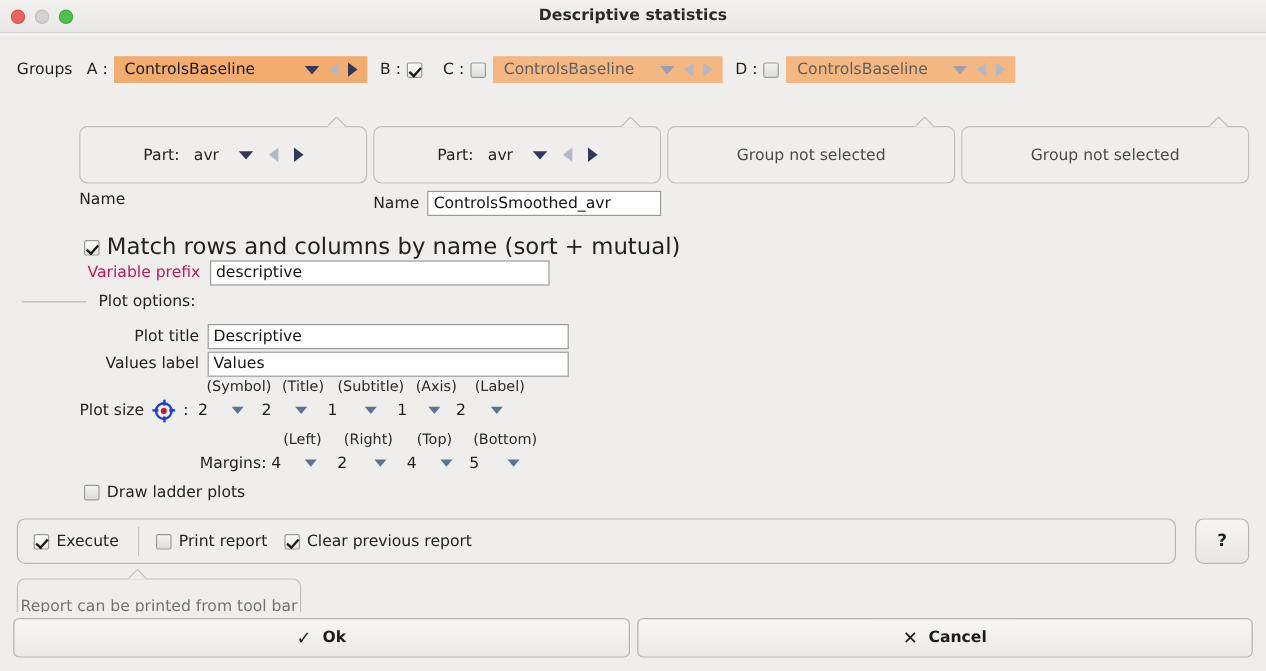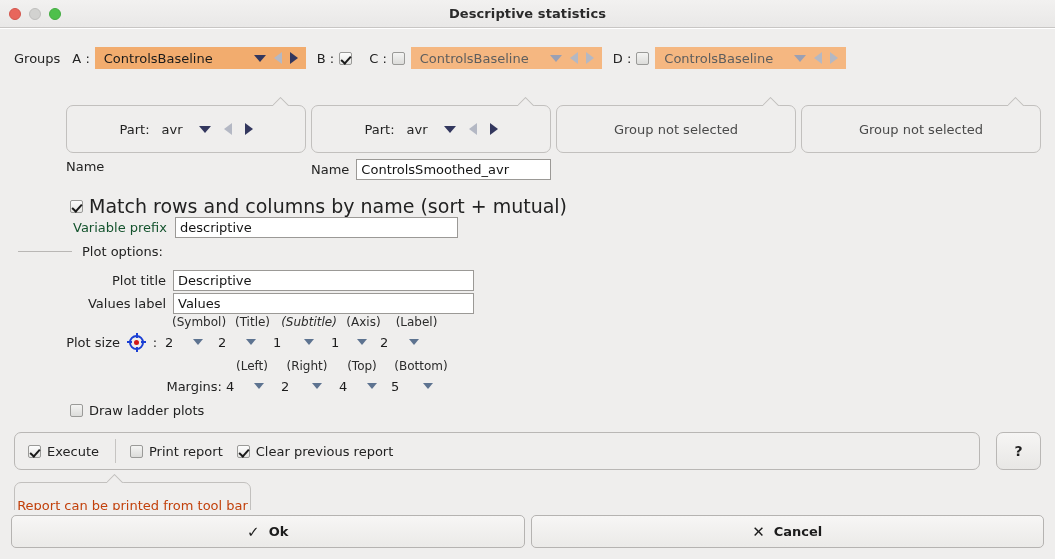--- a/index.html
+++ b/index.html
@@ -188,21 +188,21 @@
 
   
   .matchrow {
     position: absolute;
     left: 70px; top: 166px;
     display: flex; align-items: center;
   }
   .matchrow .mtext { font-size: 19px; color: #222; }
 
   .prefixrow { position: absolute; left: 73px; top: 188px; display: flex; align-items: center; }
-  .prefixrow .plabel { font-size: 13px; color: #14532d; margin-right: 8px; }
+  .prefixrow .plabel { font-size: 13px; color: #be185d; margin-right: 8px; }
 
   
   .sep-row { position: absolute; left: 18px; top: 215px; display: flex; align-items: center; gap: 10px; }
   .sep-line { width: 54px; height: 1px; background: #b9b7b5; }
   .sep-text { font-size: 13px; color: #232323; }
 
   
   .fieldrow { position: absolute; display: flex; align-items: center; }
   .fieldrow .flabel { font-size: 13px; color: #232323; text-align: right; margin-right: 7px; }
 
@@ -265,21 +265,21 @@
 
   
   .note {
     position: absolute;
     left: 14px; top: 453px;
     width: 237px; height: 47px;
     border: 1px solid #c2c0be;
     border-radius: 7px;
     background: #efeeed;
     display: flex; align-items: center; justify-content: center;
-    font-size: 13px; color: #c2410c;
+    font-size: 13px; color: #737373;
   }
   .note .pointer { position: absolute; top: -9px; left: 92px; width: 18px; height: 9px; overflow: hidden; }
   .note .pointer::before {
     content: ""; position: absolute; left: 0; top: 3px;
     width: 13px; height: 13px; background: #efeeed;
     border: 1px solid #c2c0be; transform: rotate(45deg);
   }
 
   
   .footer {
@@ -444,21 +444,21 @@
       <span class="flabel" style="width:166px;">Values label</span>
       <div class="textfield" style="width:301px;">Values</div>
     </div>
 
     <div class="sizeblock">
 
       <div class="hdr-row">
         <span style="width:172px;"></span>
         <span class="cap" style="width:54px;">(Symbol)</span>
         <span class="cap" style="width:53px;">(Title)</span>
-        <span class="cap" style="width:60px;font-style:italic;">(Subtitle)</span>
+        <span class="cap" style="width:60px;">(Subtitle)</span>
         <span class="cap" style="width:49px;">(Axis)</span>
         <span class="cap" style="width:57px;">(Label)</span>
       </div>
 
       <div class="val-row" style="height:24px;">
         <span class="lead" style="width:120px;">Plot size</span>
         <span style="width:8px;"></span>
         <span class="target-icon">
           <span class="ring"></span>
             <span class="dot"></span>

